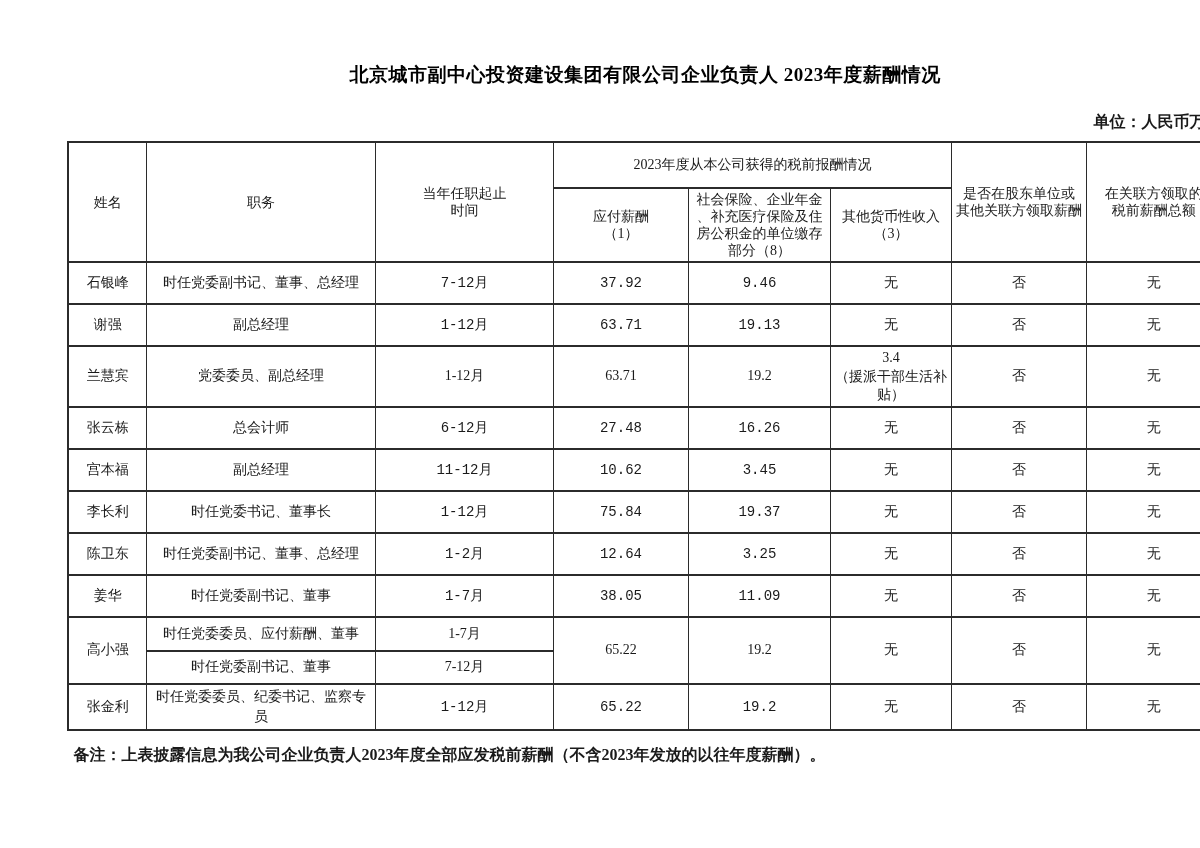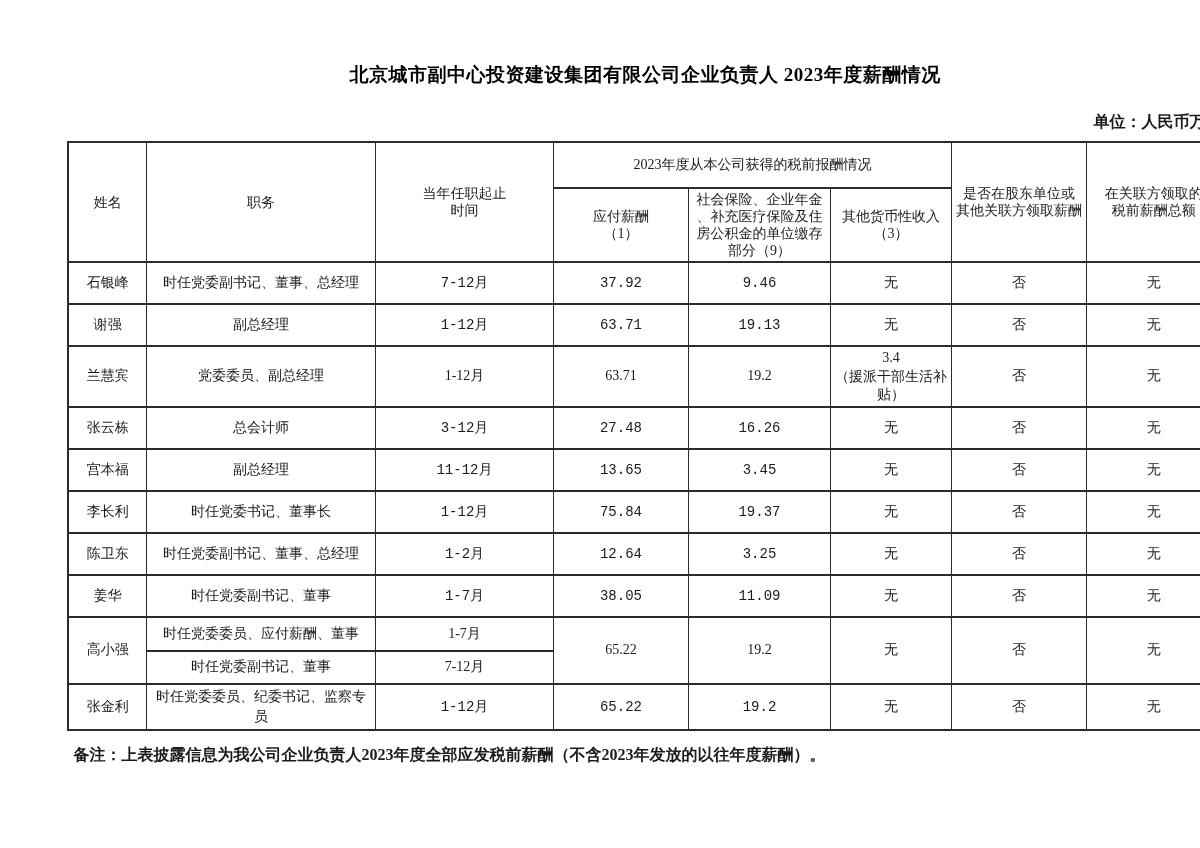--- a/index.html
+++ b/index.html
@@ -106,21 +106,21 @@
 其他关联方领取薪酬</th>
         <th rowspan="2">在关联方领取的
 税前薪酬总额</th>
       </tr>
       <tr class="hdr-sub">
         <th>应付薪酬
 （1）</th>
         <th>社会保险、企业年金
 、补充医疗保险及住
 房公积金的单位缴存
-部分（9）</th>
+部分（8）</th>
         <th>其他货币性收入
 （3）</th>
       </tr>
     </thead>
     <tbody>
       <tr class="data-row">
         <td>石银峰</td>
         <td>时任党委副书记、董事、总经理</td>
         <td>7-12月</td>
         <td>37.92</td>
@@ -146,32 +146,32 @@
         <td>63.71</td>
         <td>19.2</td>
         <td style="line-height:1.3">3.4
 （援派干部生活补贴）</td>
         <td>否</td>
         <td>无</td>
       </tr>
       <tr class="data-row">
         <td>张云栋</td>
         <td>总会计师</td>
-        <td>3-12月</td>
+        <td>6-12月</td>
         <td>27.48</td>
         <td>16.26</td>
         <td>无</td>
         <td>否</td>
         <td>无</td>
       </tr>
       <tr class="data-row">
         <td>宫本福</td>
         <td>副总经理</td>
         <td>11-12月</td>
-        <td>13.65</td>
+        <td>10.62</td>
         <td>3.45</td>
         <td>无</td>
         <td>否</td>
         <td>无</td>
       </tr>
       <tr class="data-row">
         <td>李长利</td>
         <td>时任党委书记、董事长</td>
         <td>1-12月</td>
         <td>75.84</td>

